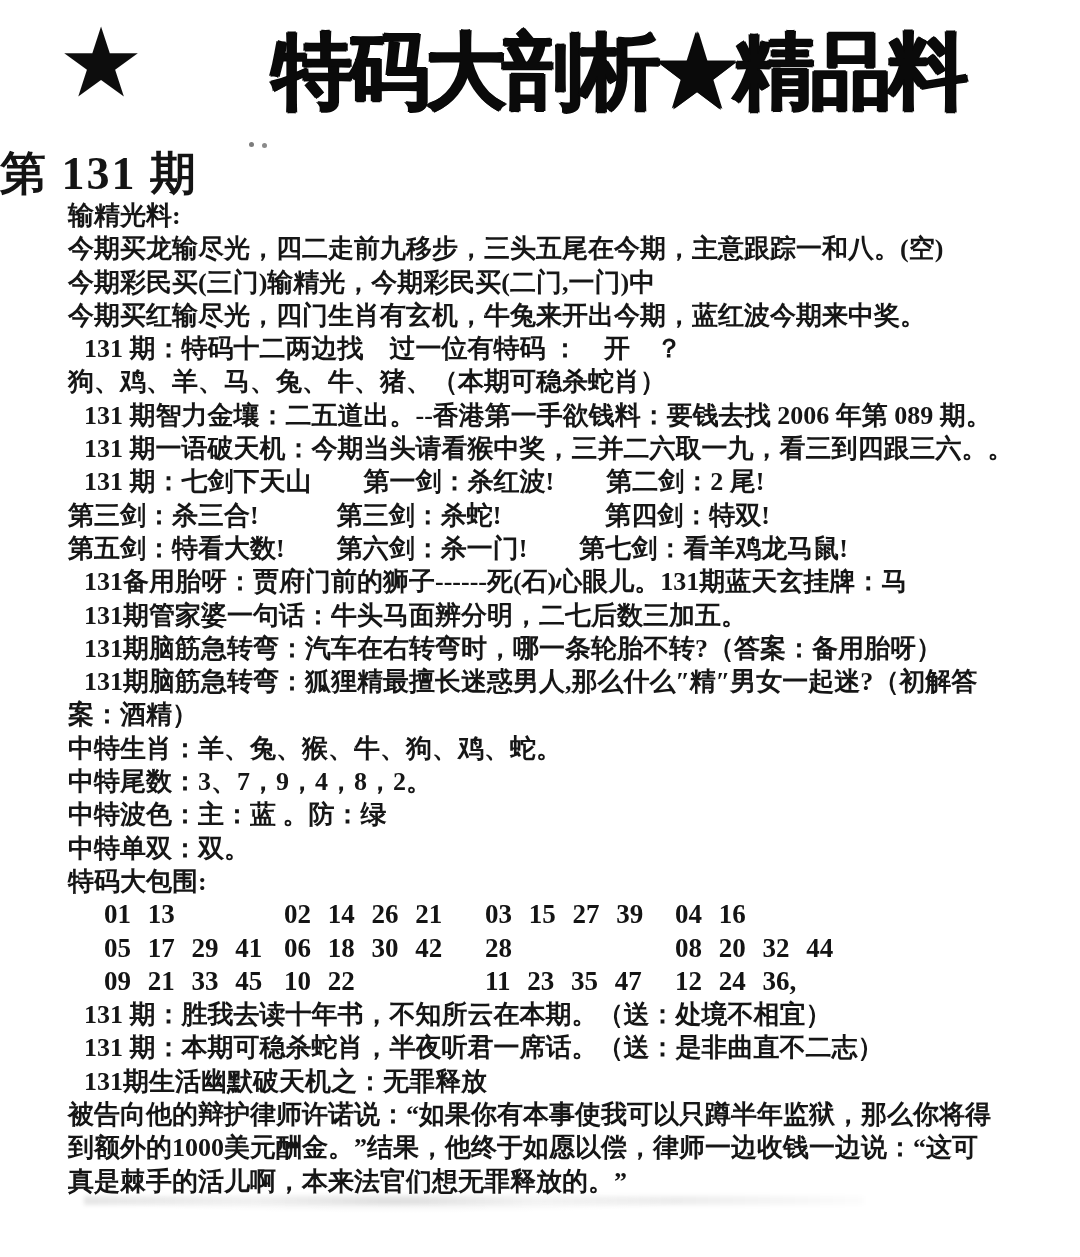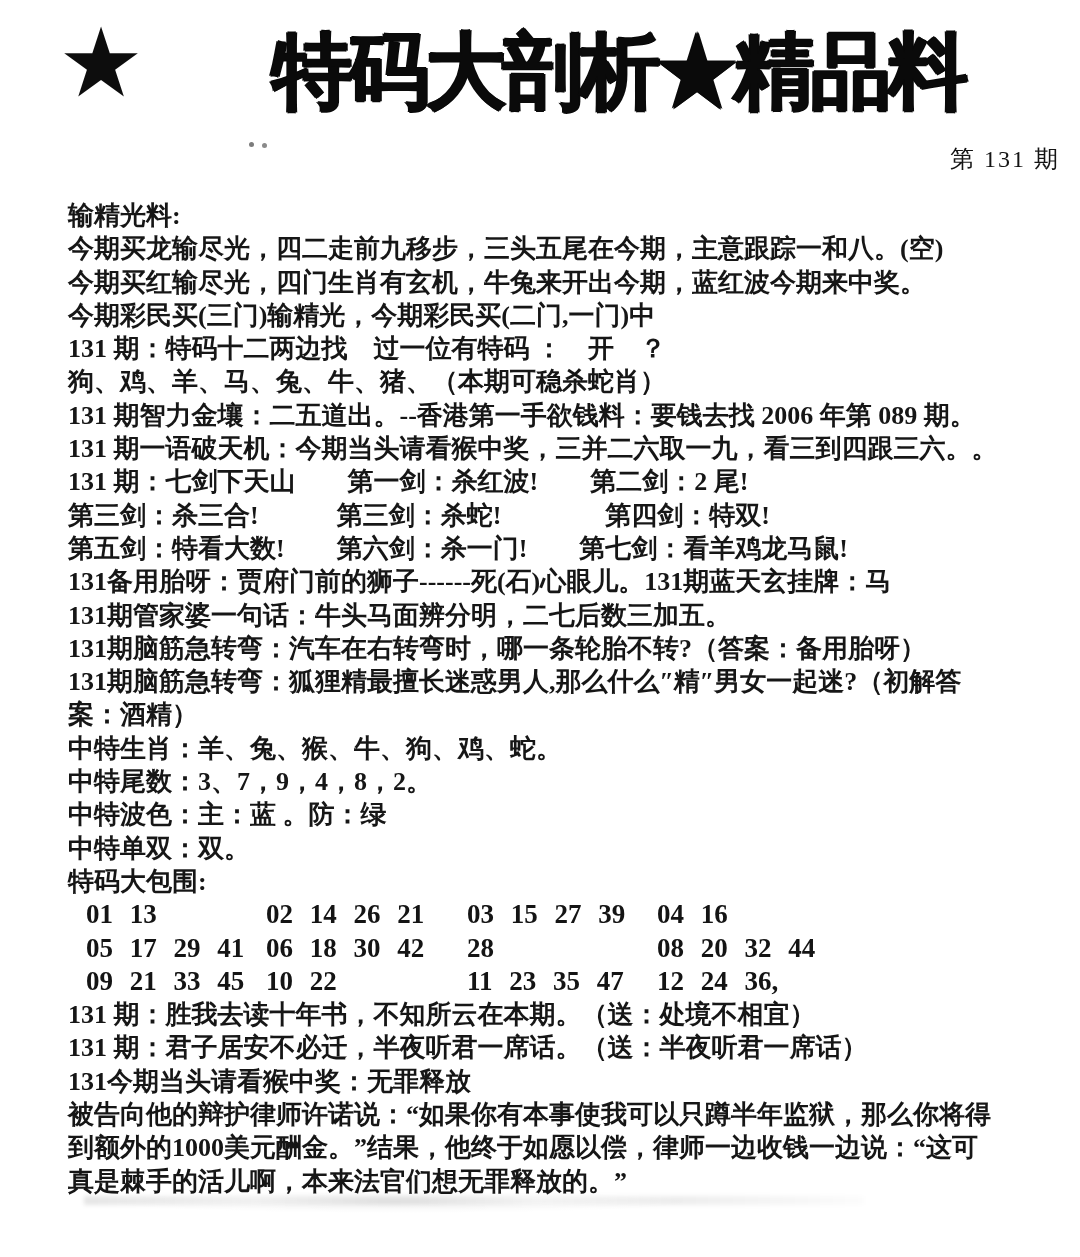--- a/index.html
+++ b/index.html
@@ -26,22 +26,22 @@
   .big-title {
     position: absolute; left: 272px; top: 30px;
     font-size: 80px; line-height: 1.05;
     font-weight: 900; letter-spacing: -3px;
     color: #0a0a0a; white-space: nowrap;
     text-shadow: 1.6px 0 0 #0a0a0a, -1.6px 0 0 #0a0a0a, 0 1.2px 0 #0a0a0a, 0 -1.2px 0 #0a0a0a;
     transform: scaleY(1.04);
   }
   .issue-line {
     position: absolute; top: 143px; left: 0;
-    width: 1060px; text-align: right;
-    font-size: 24px; font-weight: 400;
+    width: 1060px; text-align: left;
+    font-size: 46px; font-weight: 700;
     color: #141414; letter-spacing: 2px;
   }
   
   .dots-artifact {
     position: absolute; left: 249px; top: 142px;
     width: 5px; height: 5px; border-radius: 50%;
     background: #7c7c7c;
     box-shadow: 13px 1px 0 0 #8a8a8a;
   }
   .bottom-smudge {
@@ -58,24 +58,25 @@
     position: absolute; left: 68px; top: 199px; right: 38px;
   }
   .line {
     height: 33.3px; line-height: 33.3px;
     font-size: 26px; font-weight: 600;
     white-space: nowrap; color: #161616;
   }
   .line .prefix {
     font-weight: 700;
     font-family: "Liberation Serif", "DejaVu Serif", serif;
+    margin-left: 16px;
   }
   .numrow {
     height: 33.3px; line-height: 33.3px;
-    margin-left: 18px;
+    margin-left: 36px;
     display: grid;
     grid-template-columns: 180px 201px 190px auto;
     font-size: 27px; font-weight: 600;
     word-spacing: 10px; color: #141414;
     white-space: nowrap;
   }
 </style>
 </head>
 <body>
 
@@ -85,22 +86,22 @@
 
   <div class="big-title">特码大剖析★精品料</div>
 
   <div class="issue-line">第 131 期</div>
 
   <div class="dots-artifact"></div>
 
   <div class="doc">
       <div class="line"><span>输精光料:</span></div>
       <div class="line"><span>今期买龙输尽光，四二走前九移步，三头五尾在今期，主意跟踪一和八。(空)</span></div>
+      <div class="line"><span>今期彩民买(三门)输精光，今期彩民买(二门,一门)中</span></div>
       <div class="line"><span>今期买红输尽光，四门生肖有玄机，牛兔来开出今期，蓝红波今期来中奖。</span></div>
-      <div class="line"><span>今期彩民买(三门)输精光，今期彩民买(二门,一门)中</span></div>
       <div class="line"><span class="prefix">131</span><span> 期：特码十二两边找　过一位有特码 ：　开　？</span></div>
       <div class="line"><span>狗、鸡、羊、马、兔、牛、猪、（本期可稳杀蛇肖）</span></div>
       <div class="line"><span class="prefix">131</span><span> 期智力金壤：二五道出。--香港第一手欲钱料：要钱去找 2006 年第 089 期。</span></div>
       <div class="line"><span class="prefix">131</span><span> 期一语破天机：今期当头请看猴中奖，三并二六取一九，看三到四跟三六。。</span></div>
       <div class="line"><span class="prefix">131</span><span> 期：七剑下天山　　第一剑：杀红波!　　第二剑：2 尾!</span></div>
       <div class="line"><span>第三剑：杀三合!　　　第三剑：杀蛇!　　　　第四剑：特双!</span></div>
       <div class="line"><span>第五剑：特看大数!　　第六剑：杀一门!　　第七剑：看羊鸡龙马鼠!</span></div>
       <div class="line"><span class="prefix">131</span><span>备用胎呀：贾府门前的狮子------死(石)心眼儿。131期蓝天玄挂牌：马</span></div>
       <div class="line"><span class="prefix">131</span><span>期管家婆一句话：牛头马面辨分明，二七后数三加五。</span></div>
       <div class="line"><span class="prefix">131</span><span>期脑筋急转弯：汽车在右转弯时，哪一条轮胎不转?（答案：备用胎呀）</span></div>
@@ -123,22 +124,22 @@
         <span>28</span>
         <span>08 20 32 44</span>
       </div>
       <div class="numrow">
         <span>09 21 33 45</span>
         <span>10 22</span>
         <span>11 23 35 47</span>
         <span>12 24 36,</span>
       </div>
       <div class="line"><span class="prefix">131</span><span> 期：胜我去读十年书，不知所云在本期。（送：处境不相宜）</span></div>
-      <div class="line"><span class="prefix">131</span><span> 期：君子居安不必迁，半夜听君一席话。（送：半夜听君一席话）</span></div>
-      <div class="line"><span class="prefix">131</span><span>今期当头请看猴中奖：无罪释放</span></div>
+      <div class="line"><span class="prefix">131</span><span> 期：本期可稳杀蛇肖，半夜听君一席话。（送：是非曲直不二志）</span></div>
+      <div class="line"><span class="prefix">131</span><span>期生活幽默破天机之：无罪释放</span></div>
       <div class="line"><span>被告向他的辩护律师许诺说：“如果你有本事使我可以只蹲半年监狱，那么你将得</span></div>
       <div class="line"><span>到额外的1000美元酬金。”结果，他终于如愿以偿，律师一边收钱一边说：“这可</span></div>
       <div class="line"><span>真是棘手的活儿啊，本来法官们想无罪释放的。”</span></div>
     </div>
 
   <div class="bottom-smudge"></div>
 
 </div>
 
 </body></html>

